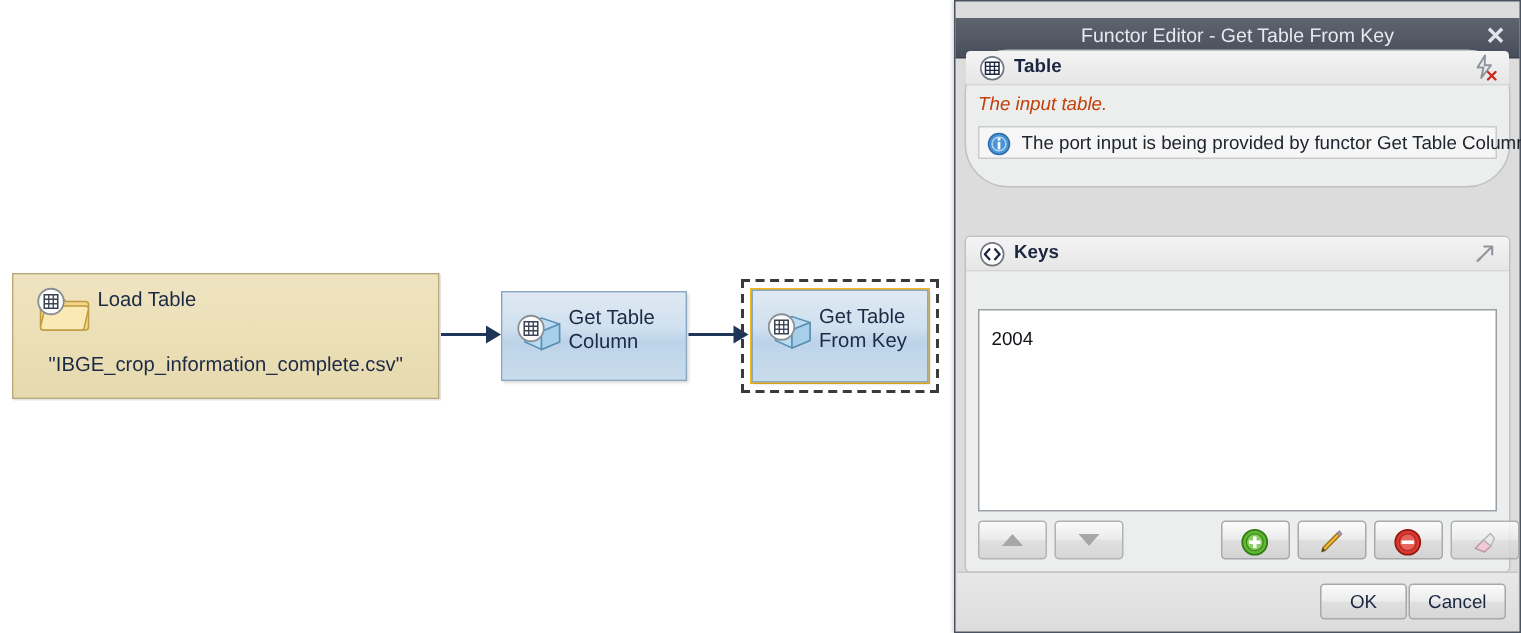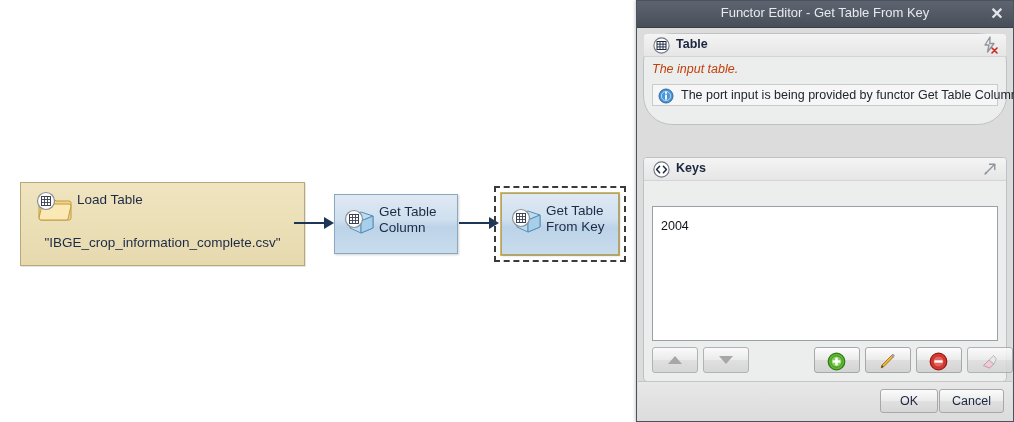--- a/index.html
+++ b/index.html
@@ -18,21 +18,20 @@
   #graph { position: absolute; left: 0; top: 0; width: 636px; height: 422px; background: #fff; }
 
   .node { position: absolute; box-sizing: border-box; }
 
   
   #node-load {
     left: 8px; top: 182px; width: 285px; height: 84px;
     background: linear-gradient(180deg, #efe4c0 0%, #ece0b8 45%, #e6d9ae 100%);
     border: 1px solid #b9a877;
     box-shadow: 1px 1px 0 rgba(0,0,0,0.10);
-    margin-left: 12px;
   }
   #node-load .node-title {
     position: absolute; left: 56px; top: 9px;
     font-size: 13.5px; color: #1d2a45; white-space: nowrap;
   }
   #node-load .node-sub {
     position: absolute; left: 0; right: 0; top: 52px;
     text-align: center;
     font-size: 13.5px; color: #1d2a45; white-space: nowrap;
   }
@@ -77,20 +76,21 @@
     position: absolute; left: 636px; top: 0px; width: 378px; height: 422px;
     background: #dcdcdc;
     border: 1px solid #4c5360;
     box-sizing: border-box;
     box-shadow: -1px 0 3px rgba(0,0,0,0.2);
   }
   #titlebar {
     position: relative; height: 26px;
     background: linear-gradient(180deg, #5d646f 0%, #535a66 50%, #474e59 100%);
     border-bottom: 1px solid #3a4049;
+    margin-top: 11px;
   }
   #titlebar .ttext {
     position: absolute; left: 0; right: 0; top: 4px;
     text-align: center; font-size: 13px; color: #e6e9ee; white-space: nowrap;
   }
   #close-btn {
     position: absolute; right: 7px; top: 4px; width: 18px; height: 18px;
     cursor: pointer; color: #e2e6ec; font-size: 16px; line-height: 18px;
     text-align: center; font-weight: bold;
   }

